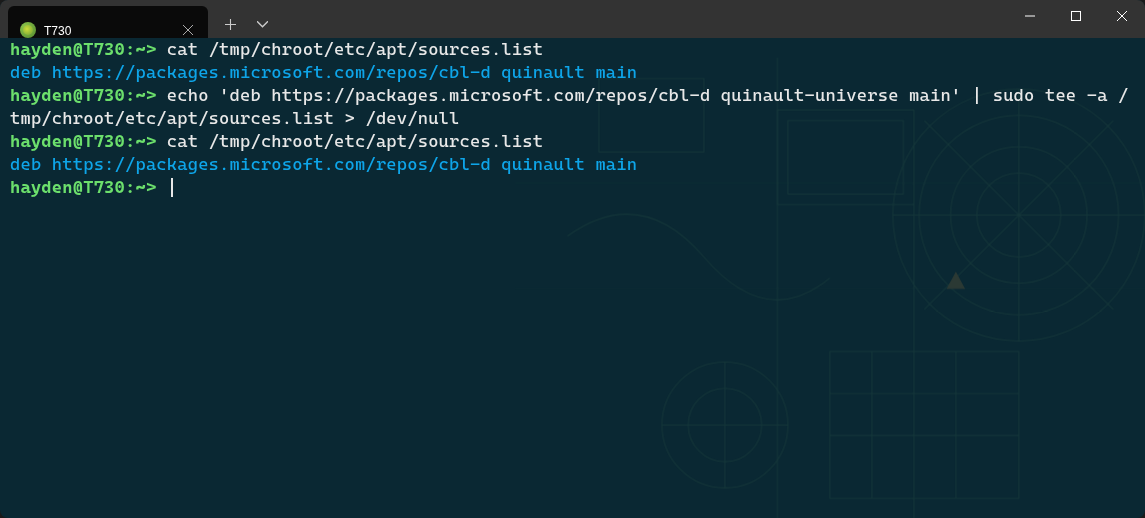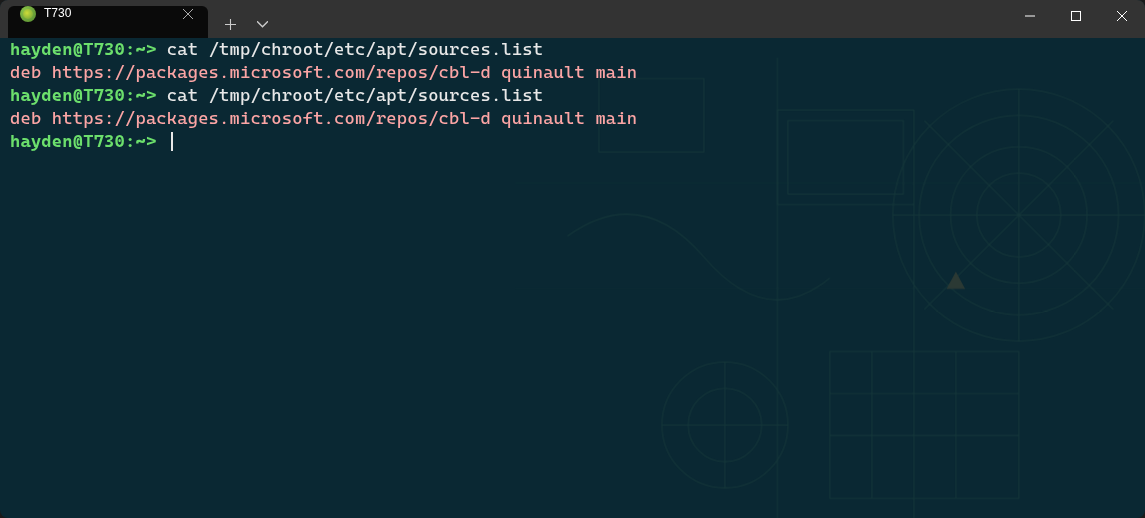--- a/index.html
+++ b/index.html
@@ -38,21 +38,21 @@
       display: flex;
       align-items: flex-end;
       height: 100%;
       padding-left: 8px;
     }
     
     .tab {
       height: 32px;
       background: #0a0a0a;
       display: flex;
-      align-items: flex-start;
+      align-items: flex-end;
       padding: 0 12px;
       border-top-left-radius: 6px;
       border-top-right-radius: 6px;
       gap: 8px;
       min-width: 200px;
       position: relative;
     }
     
     .tab-icon {
       width: 16px;
@@ -165,21 +165,21 @@
     .prompt {
       color: #6cdf6c;
       font-weight: bold;
     }
     
     .cmd {
       color: #e8e8e8;
     }
     
     .output {
-      color: #fca5a5;
+      color: #0ea5e9;
     }
     
     .cursor {
       display: inline-block;
       width: 2px;
       height: 19px;
       background: #e8e8e8;
       vertical-align: text-bottom;
       margin-left: 4px;
       animation: blink 1s step-start infinite;
@@ -264,18 +264,19 @@
         <path d="M 80 50 L 180 50 L 180 120 L 80 120 Z"></path>
         <line x1="0" y1="250" x2="600" y2="250" opacity="0.3"></line>
         <line x1="0" y1="150" x2="600" y2="150" opacity="0.3"></line>
         <polygon points="420,235 428,250 412,250" fill="#c98a3a" stroke="#c98a3a"></polygon>
       </g>
     </svg>
 
     <div class="terminal-lines" id="terminal-lines">
         <div class="line"><span class="prompt">hayden@T730:~&gt;</span><span class="cmd"> cat /tmp/chroot/etc/apt/sources.list</span></div>
         <div class="line"><span class="output">deb https://packages.microsoft.com/repos/cbl-d quinault main</span></div>
+        <div class="line"><span class="prompt">hayden@T730:~&gt;</span><span class="cmd"> echo 'deb https://packages.microsoft.com/repos/cbl-d quinault-universe main' | sudo tee -a /tmp/chroot/etc/apt/sources.list &gt; /dev/null</span></div>
         <div class="line"><span class="prompt">hayden@T730:~&gt;</span><span class="cmd"> cat /tmp/chroot/etc/apt/sources.list</span></div>
         <div class="line"><span class="output">deb https://packages.microsoft.com/repos/cbl-d quinault main</span></div>
         <div class="line"><span class="prompt">hayden@T730:~&gt;</span><span class="cmd"> </span><span class="cursor"></span></div>
       </div>
   </div>
 </div>
 
 </body></html>

